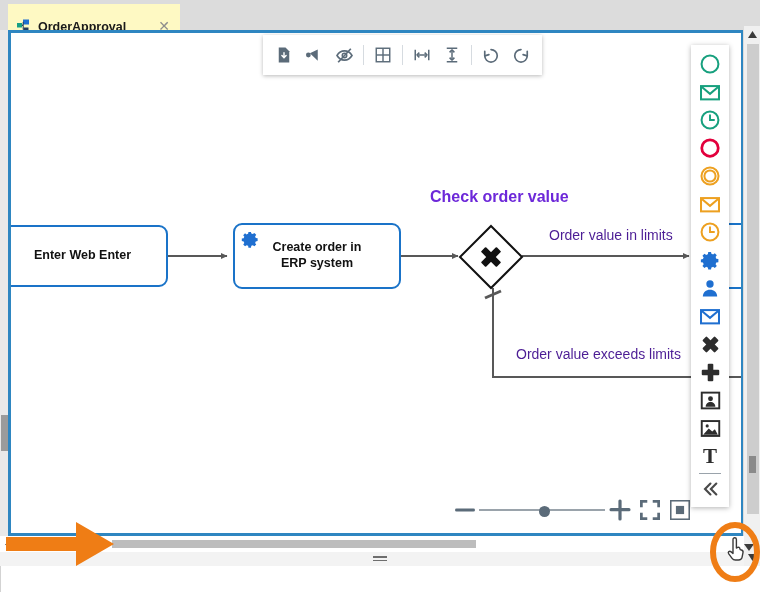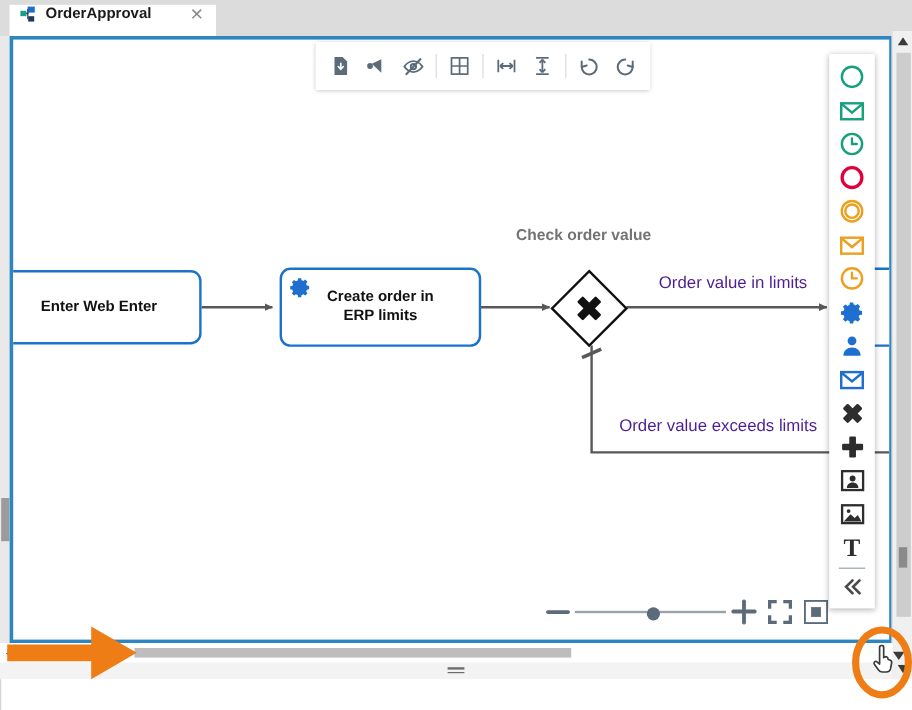--- a/index.html
+++ b/index.html
@@ -11,22 +11,22 @@
   }
   #app { position: relative; width: 760px; height: 592px; background: #ffffff; }
 
   
   .tabbar {
     position: absolute; left: 0; top: 0; width: 760px; height: 34px;
     background: #dcdcdc;
   }
   .tab {
     position: absolute; left: 8px; top: 4px; width: 172px; height: 30px;
-    background: #ffffff;
-    display: flex; align-items: flex-start; padding: 0 8px;
+    background: #fef9c3;
+    display: flex; align-items: flex-end; padding: 0 8px;
   }
   .tab-icon { width: 16px; height: 16px; position: relative; flex: 0 0 16px; margin-right: 6px; }
   .tab-label {
     font-size: 12.5px; font-weight: bold; color: #1a1a1a;
     white-space: nowrap; flex: 1;
   }
   .tab-close {
     width: 16px; height: 16px; color: #8d8d8d; font-size: 14px;
     display: flex; align-items: center; justify-content: center;
     font-family: "Liberation Sans", sans-serif;
@@ -80,21 +80,21 @@
     border: 2px solid #1a73c8; border-radius: 9px;
     background: #ffffff;
     display: flex; align-items: center; justify-content: center;
     text-align: center;
     font-size: 12.5px; font-weight: bold; color: #111111;
     line-height: 1.25;
     padding: 0 6px;
   }
   .task-icon { position: absolute; left: 6px; top: 5px; }
   .gw-label {
-    position: absolute; font-size: 13px; font-weight: bold; color: #737373;
+    position: absolute; font-size: 16px; font-weight: bold; color: #6d28d9;
     white-space: nowrap;
   }
   .flow-label {
     position: absolute; font-size: 14px; color: #4c1d95;
     white-space: nowrap;
   }
 
   
   .zoombar {
     position: absolute; left: 440px; bottom: 10px;
@@ -227,21 +227,21 @@
 
         <div class="task" style="left:222px; top:190px; width:168px; height:66px;">
           <span class="task-icon">
             <svg width="19" height="19" viewBox="0 0 24 24" fill="#1f6fd0">
               <path d="M12 8.2a3.8 3.8 0 1 0 0 7.6 3.8 3.8 0 0 0 0-7.6zm0 5.9a2.1 2.1 0 1 1 0-4.2 2.1 2.1 0 0 1 0 4.2z"></path>
               <path d="M21 13.6v-3.2l-2.4-.4a7 7 0 0 0-.8-1.9l1.4-2-2.3-2.3-2 1.4a7 7 0 0 0-1.9-.8L12.6 2.4H9.4L9 4.8a7 7 0 0 0-1.9.8l-2-1.4-2.3 2.3 1.4 2a7 7 0 0 0-.8 1.9l-2.4.4v3.2l2.4.4c.17.67.45 1.3.8 1.9l-1.4 2 2.3 2.3 2-1.4c.6.35 1.23.63 1.9.8l.4 2.4h3.2l.4-2.4c.67-.17 1.3-.45 1.9-.8l2 1.4 2.3-2.3-1.4-2c.35-.6.63-1.23.8-1.9l2.4-.4z"></path>
             </svg>
           </span>
           <span>
             <span>Create order in</span><br>
-            <span>ERP limits</span>
+            <span>ERP system</span>
           </span>
         </div>
 
         <div class="task" style="left:684px; top:190px; width:120px; height:66px;">
           <span class="task-icon">
             <svg width="19" height="19" viewBox="0 0 24 24" fill="#1f6fd0">
               <path d="M12 8.2a3.8 3.8 0 1 0 0 7.6 3.8 3.8 0 0 0 0-7.6zm0 5.9a2.1 2.1 0 1 1 0-4.2 2.1 2.1 0 0 1 0 4.2z"></path>
               <path d="M21 13.6v-3.2l-2.4-.4a7 7 0 0 0-.8-1.9l1.4-2-2.3-2.3-2 1.4a7 7 0 0 0-1.9-.8L12.6 2.4H9.4L9 4.8a7 7 0 0 0-1.9.8l-2-1.4-2.3 2.3 1.4 2a7 7 0 0 0-.8 1.9l-2.4.4v3.2l2.4.4c.17.67.45 1.3.8 1.9l-1.4 2 2.3 2.3 2-1.4c.6.35 1.23.63 1.9.8l.4 2.4h3.2l.4-2.4c.67-.17 1.3-.45 1.9-.8l2 1.4 2.3-2.3-1.4-2c.35-.6.63-1.23.8-1.9l2.4-.4z"></path>
             </svg>
           </span>

